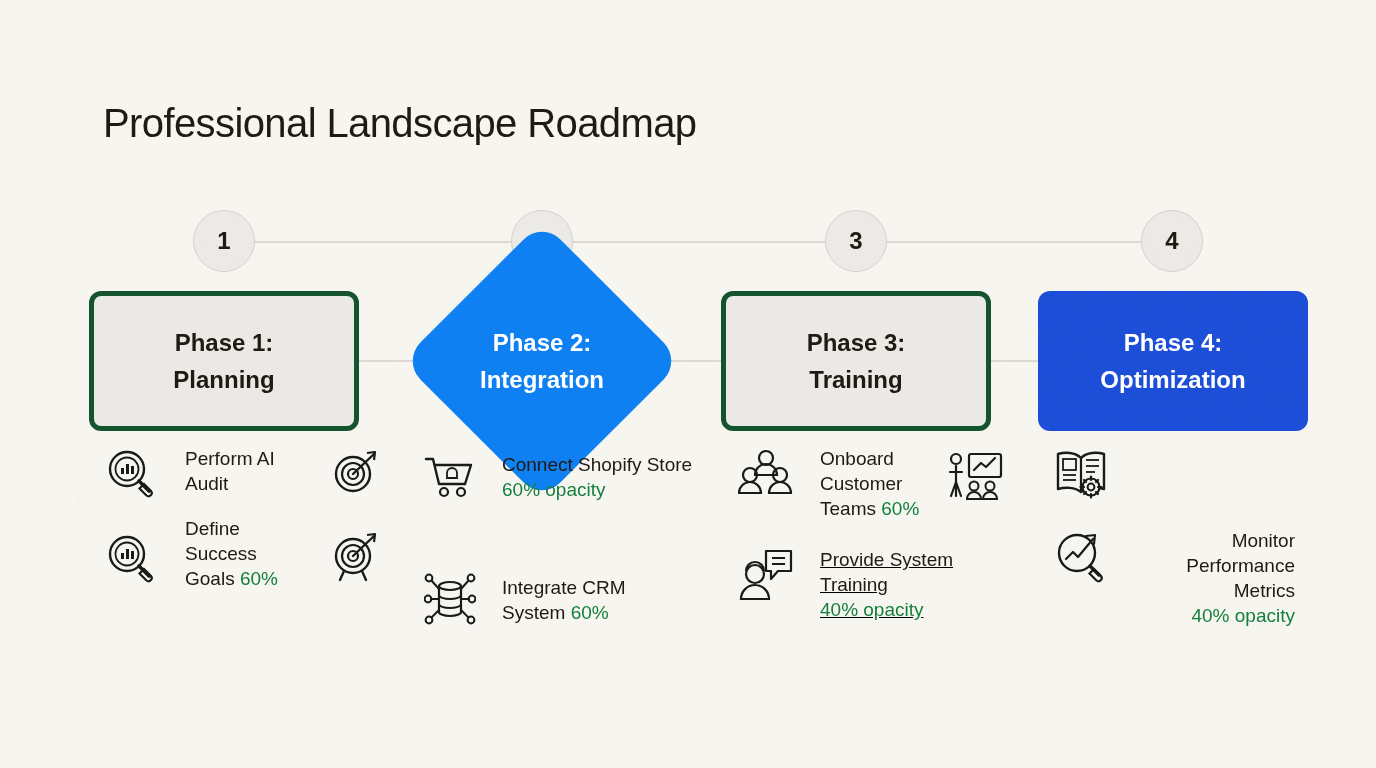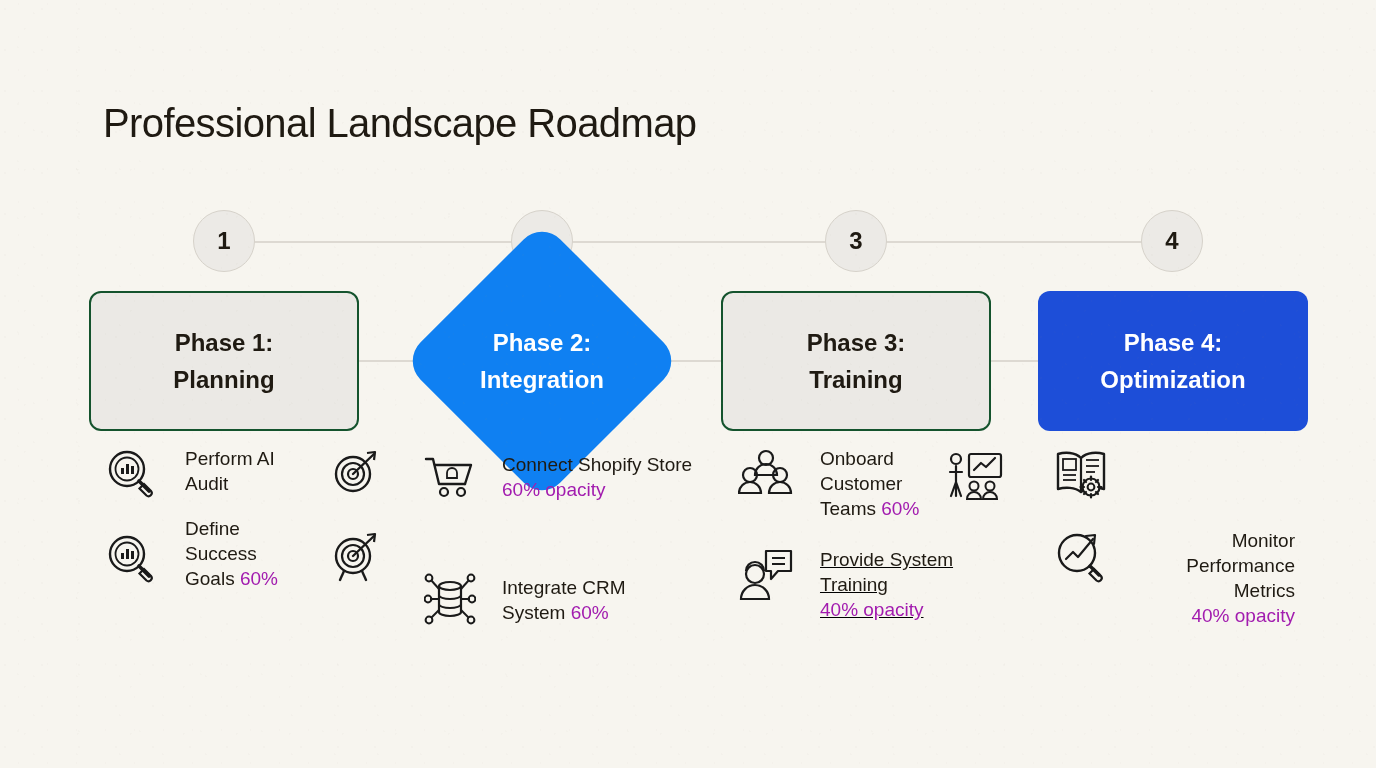--- a/index.html
+++ b/index.html
@@ -75,21 +75,21 @@
     top: 291px;
     border-radius: 12px;
     display: flex;
     align-items: center;
     justify-content: center;
     text-align: center;
     box-sizing: border-box;
   }
   .phase-box.neutral {
     background: #ebe9e5;
-    border: 2px solid #14532d;
+    border: 5px solid #14532d;
   }
   .phase-box.green { background: #1d4ed8; }
   .phase-label {
     font-size: 24px;
     font-weight: bold;
     line-height: 1.55;
     color: #1f1a12;
   }
   .phase-box.green .phase-label { color: #ffffff; }
 
@@ -133,21 +133,21 @@
     gap: 26px;
     margin-bottom: 18px;
   }
   .task-icon { flex: 0 0 auto; margin-top: 2px; }
   .task-text {
     font-size: 19px;
     line-height: 1.32;
     color: #1f1a12;
     max-width: 200px;
   }
-  .muted { color: #a21caf; }
+  .muted { color: #15803d; }
   .trailing-icon { flex: 0 0 auto; margin-top: 2px; }
   svg { display: block; }
 </style>
 </head>
 <body>
 
 <div class="stage">
 
   <h1 id="page-title">Professional Landscape Roadmap</h1>
 

